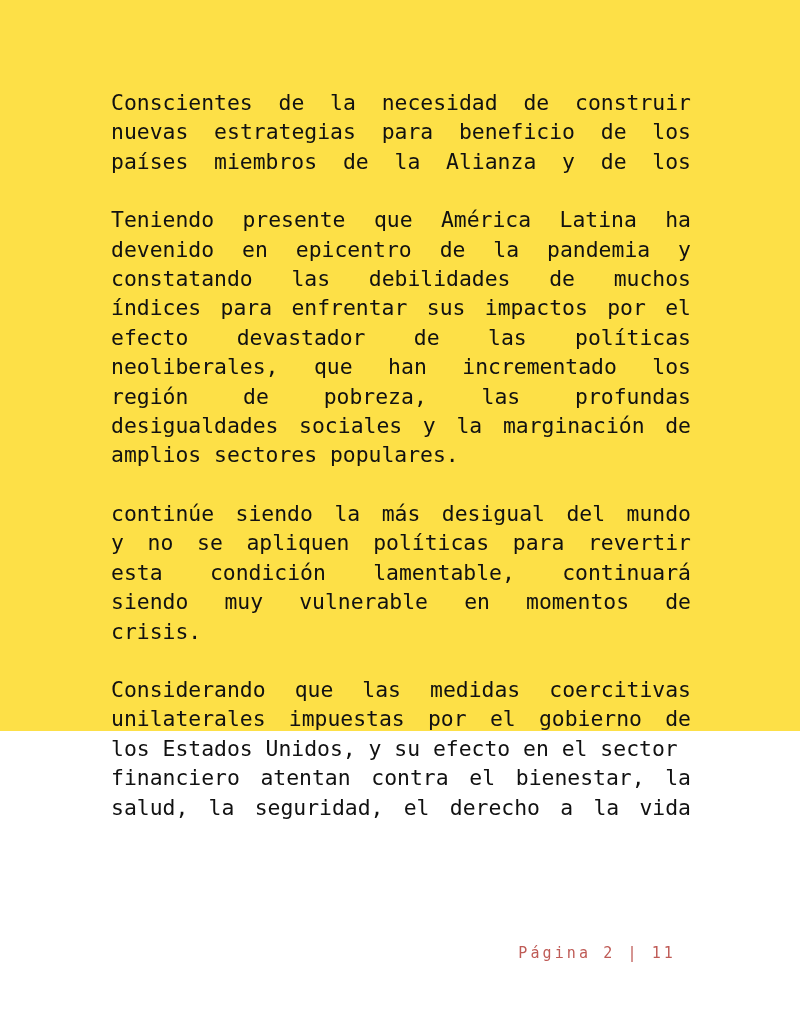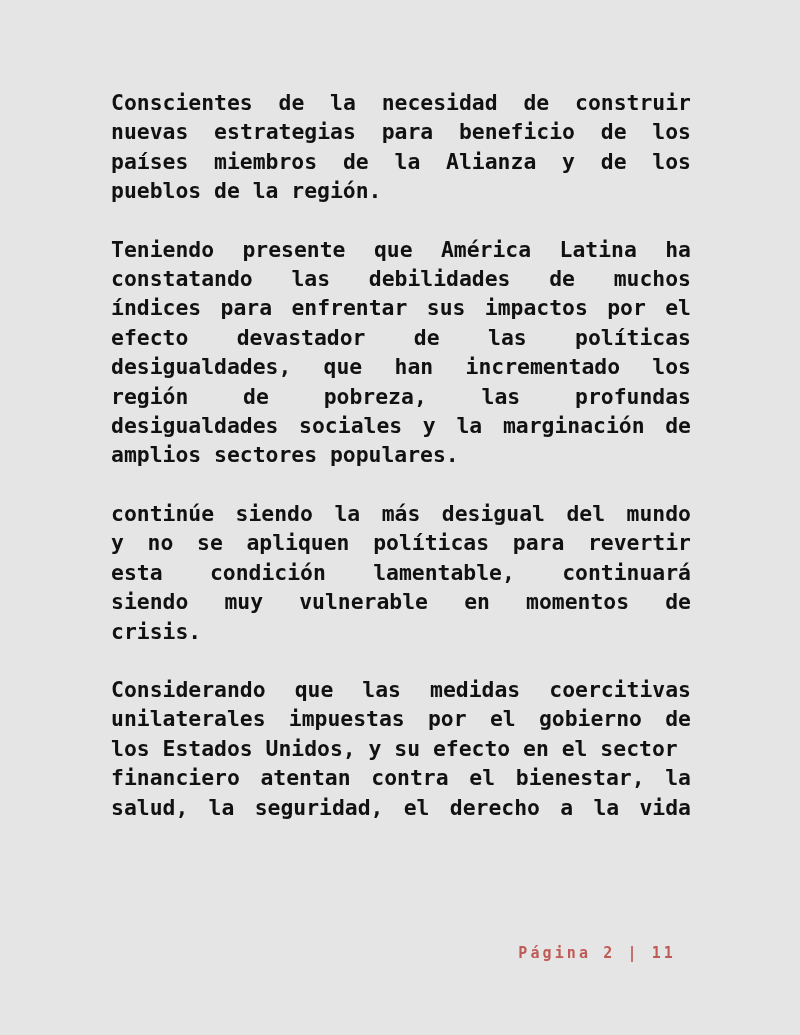--- a/index.html
+++ b/index.html
@@ -15,24 +15,23 @@
     overflow: hidden;
     font-family: "DejaVu Sans Mono", "Liberation Mono", monospace;
     -webkit-font-smoothing: antialiased;
   }
 
   .page {
     position: absolute;
     left: 0;
     top: 0;
     width: 800px;
-    height: 1035px;
-    background: #e5e5e5;
+    height: 731px;
+    background: #fde047;
     box-sizing: border-box;
-    font-weight: bold;
   }
 
   .content {
     position: absolute;
     left: 111px;
     top: 88px;
     width: 580px;
   }
 
   .para {
@@ -80,29 +79,29 @@
 <body>
 
 <div class="page">
 
   <div class="content">
 
     <p class="para">
       <span class="line">Conscientes de la necesidad de construir</span>
       <span class="line">nuevas estrategias para beneficio de los</span>
       <span class="line">países miembros de la Alianza y de los</span>
-      <span class="line last">pueblos de la región.</span>
     </p>
 
     <p class="para">
       <span class="line">Teniendo presente que América Latina ha</span>
+      <span class="line">devenido en epicentro de la pandemia y</span>
       <span class="line">constatando las debilidades de muchos</span>
       <span class="line">índices para enfrentar sus impactos por el</span>
       <span class="line">efecto devastador de las políticas</span>
-      <span class="line">desigualdades, que han incrementado los</span>
+      <span class="line">neoliberales, que han incrementado los</span>
       <span class="line">región de pobreza, las profundas</span>
       <span class="line">desigualdades sociales y la marginación de</span>
       <span class="line last">amplios sectores populares.</span>
     </p>
 
     <p class="para">
       <span class="line">continúe siendo la más desigual del mundo</span>
       <span class="line">y no se apliquen políticas para revertir</span>
       <span class="line">esta condición lamentable, continuará</span>
       <span class="line">siendo muy vulnerable en momentos de</span>

